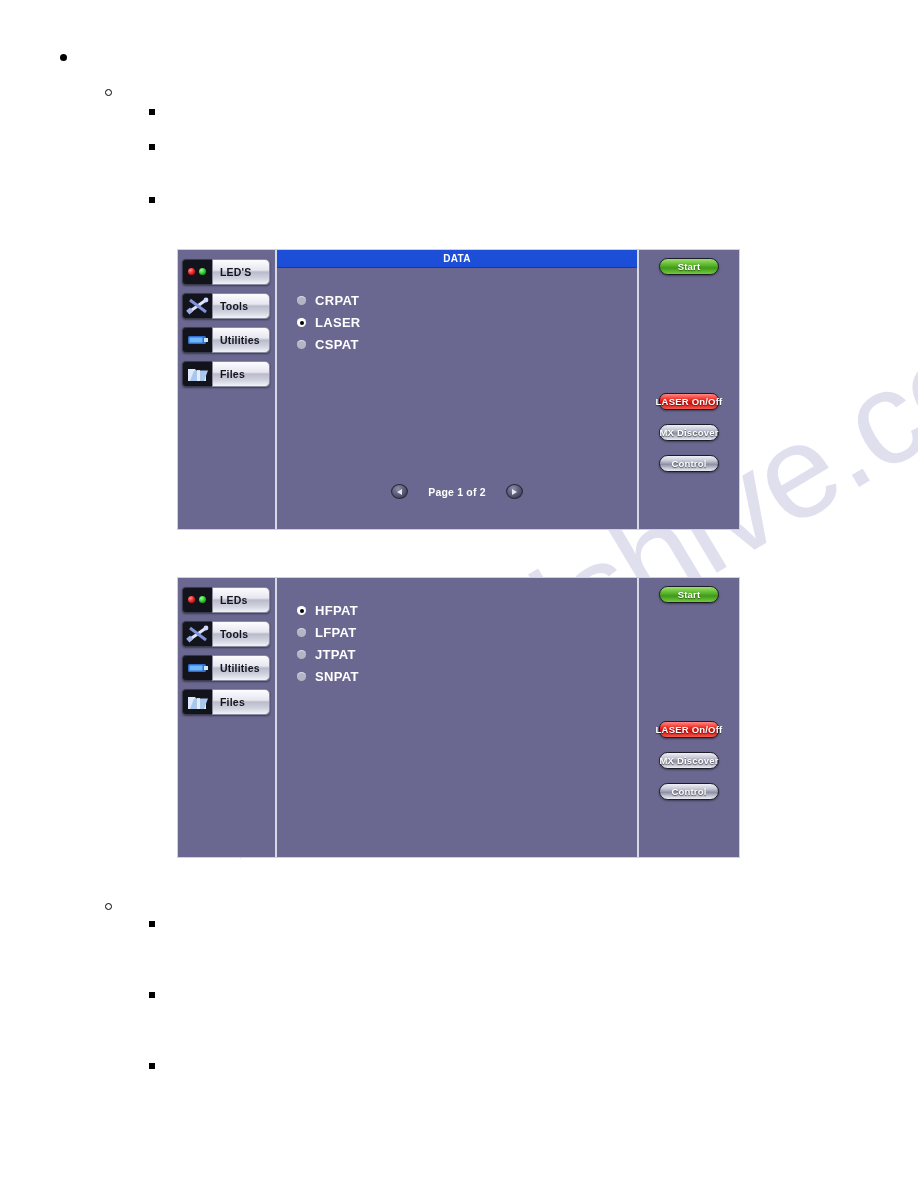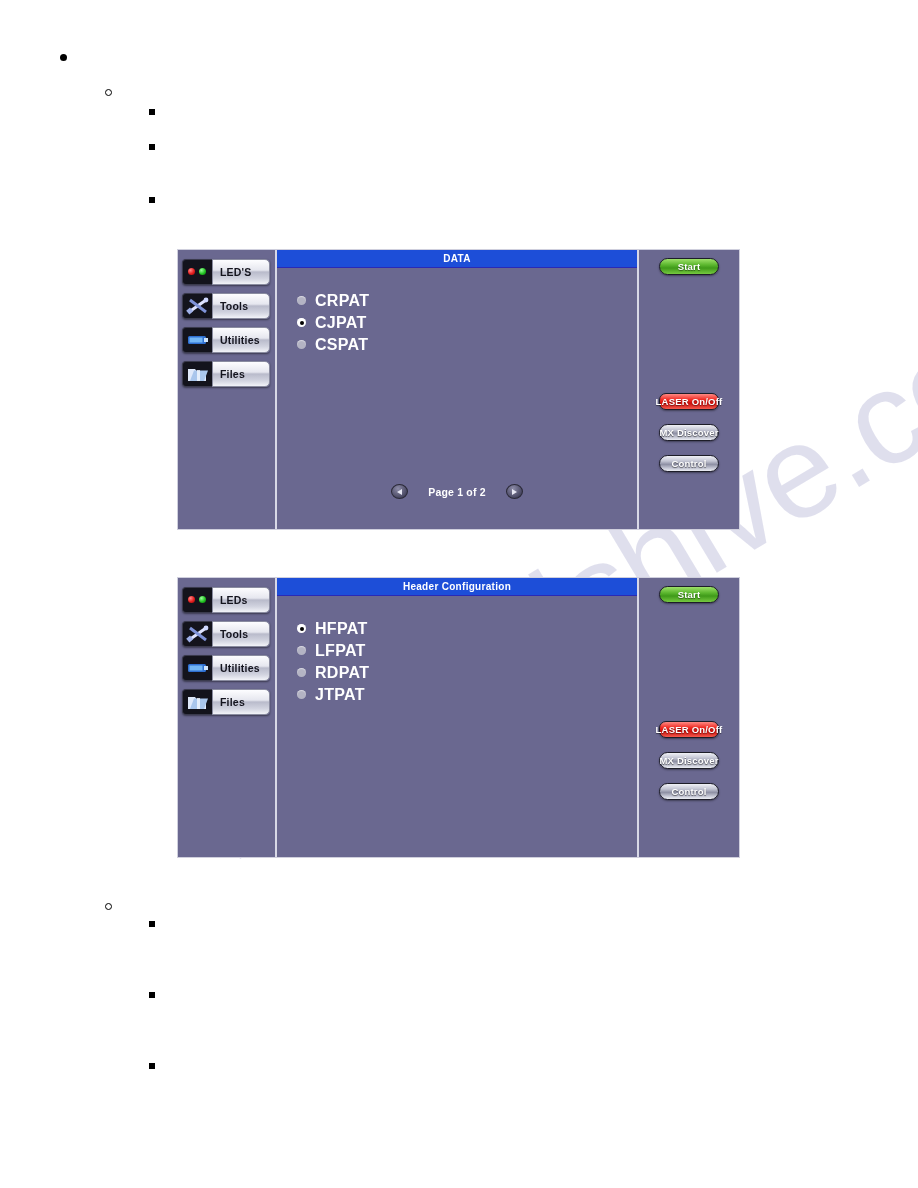--- a/index.html
+++ b/index.html
@@ -189,21 +189,21 @@
   }
   .radio-row.selected .radio-mark::after {
     content: "";
     position: absolute;
     left: 2.5px; top: 2.5px;
     width: 4px; height: 4px;
     background: #000000;
     border-radius: 50%;
   }
   .radio-text {
-    font-size: 16px;
+    font-size: 13px;
     font-weight: bold;
     color: #ffffff;
     letter-spacing: 0.3px;
   }
 
   
   .pager {
     position: absolute;
     left: 0; right: 0;
     bottom: 30px;
@@ -328,21 +328,21 @@
       </div>
       <div class="panel-center">
         <div class="panel-title">DATA</div>
         <div class="radio-list">
           <div class="radio-row">
             <span class="radio-mark"></span>
             <span class="radio-text">CRPAT</span>
           </div>
           <div class="radio-row selected">
             <span class="radio-mark"></span>
-            <span class="radio-text">CJPAT</span>
+            <span class="radio-text">LASER</span>
           </div>
           <div class="radio-row">
             <span class="radio-mark"></span>
             <span class="radio-text">CSPAT</span>
           </div>
         </div>
         <div class="pager">
           <div class="pager-arrow prev">
             <span class="tri"></span>
           </div>
@@ -394,37 +394,36 @@
             <span class="files-art"><svg width="30" height="24" viewBox="0 0 30 24">
                 <path d="M5 19 L5 7 L12 7 L14 9.5 L23 9.5 L23 19 Z" fill="#dfe9fa"></path>
                 <path d="M7 19 L11 8.5 L25 8.5 L21 19 Z" fill="#a9c6ec"></path>
                 <path d="M14 8 L14 19 L17 19 L17 8 Z" fill="#f2f7ff" opacity="0.8"></path>
               </svg></span>
           </div>
           <div class="nav-label">Files</div>
         </div>
       </div>
       <div class="panel-center">
-        <div class="panel-title">Header Configuration</div>
         <div class="radio-list">
           <div class="radio-row selected">
             <span class="radio-mark"></span>
             <span class="radio-text">HFPAT</span>
           </div>
           <div class="radio-row">
             <span class="radio-mark"></span>
             <span class="radio-text">LFPAT</span>
           </div>
           <div class="radio-row">
             <span class="radio-mark"></span>
-            <span class="radio-text">RDPAT</span>
+            <span class="radio-text">JTPAT</span>
           </div>
           <div class="radio-row">
             <span class="radio-mark"></span>
-            <span class="radio-text">JTPAT</span>
+            <span class="radio-text">SNPAT</span>
           </div>
         </div>
       </div>
       <div class="panel-right">
         <div class="pill pill-start">Start</div>
         <div class="pill-spacer-lg"></div>
         <div class="pill pill-laser">LASER On/Off</div>
         <div class="pill-gap"></div>
         <div class="pill pill-gray">MX Discover</div>
         <div class="pill-gap"></div>

